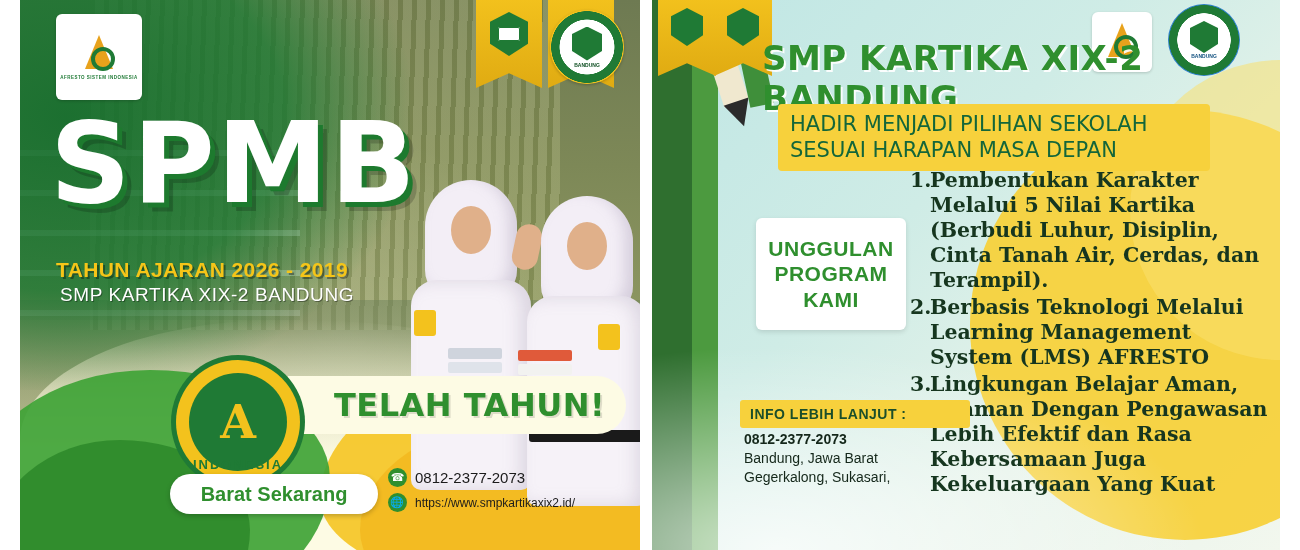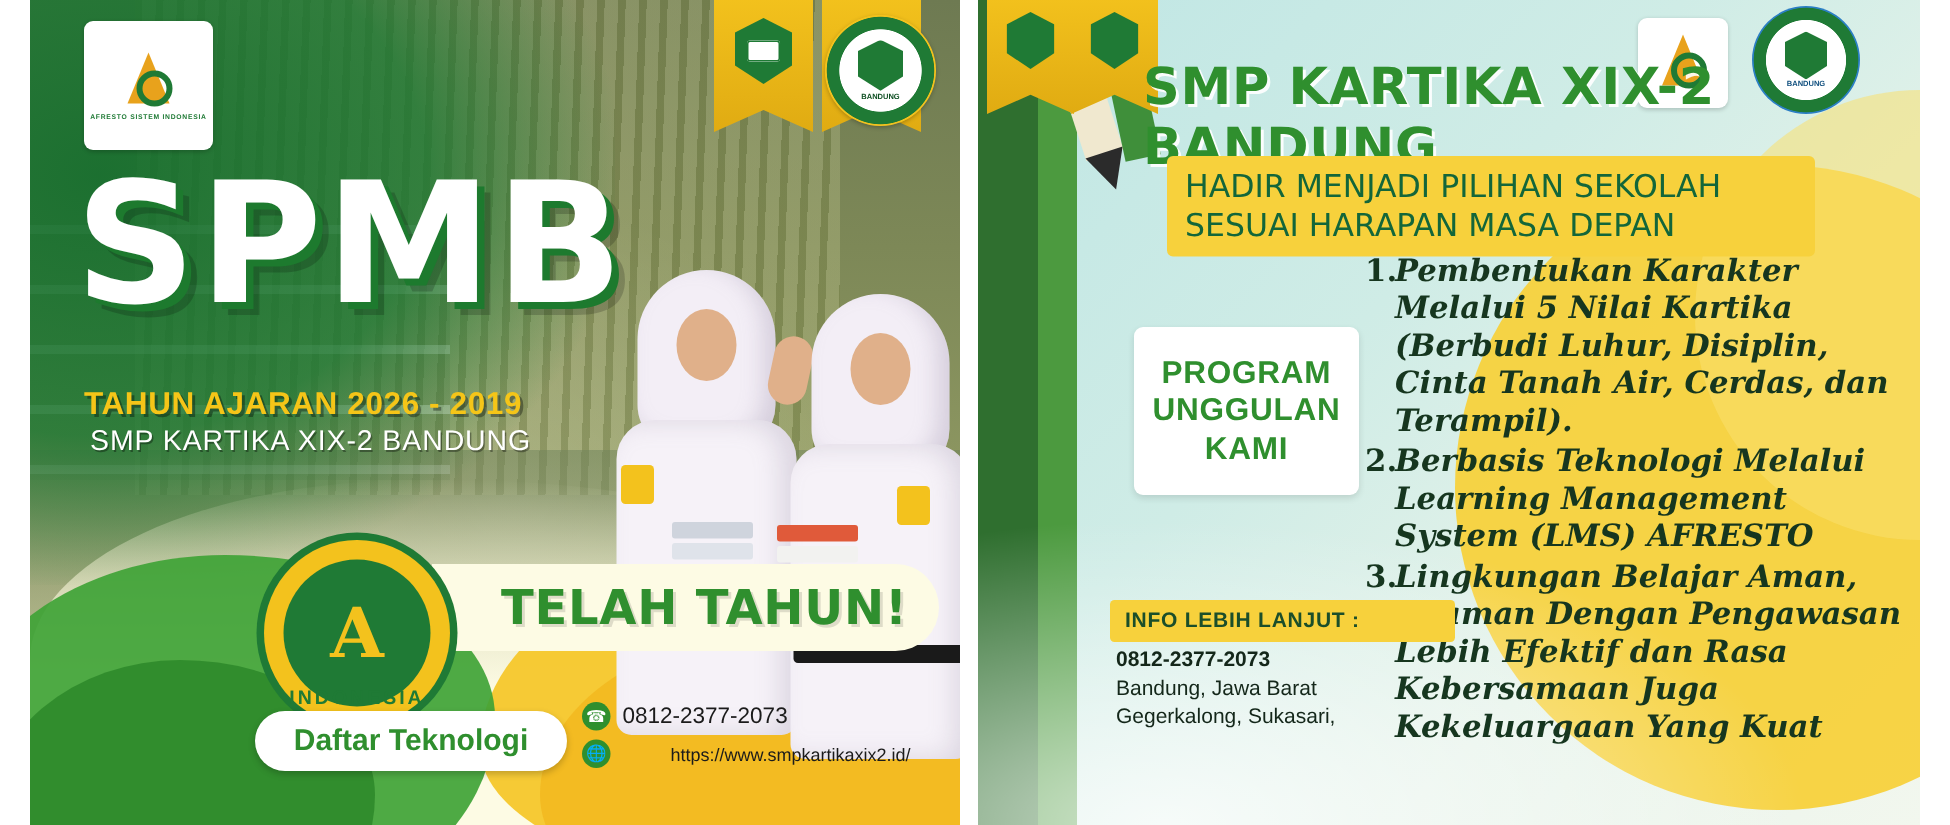--- a/index.html
+++ b/index.html
@@ -109,21 +109,21 @@
     text-shadow:2px 2px 0 rgba(0,0,0,.12);font-family:"DejaVu Sans",sans-serif;}
 
   .lp-daftar{position:absolute;left:150px;top:474px;width:208px;height:40px;background:#ffffff;
     border-radius:20px;display:flex;align-items:center;justify-content:center;box-shadow:0 2px 5px rgba(0,0,0,.22);}
   .lp-daftar span{font-size:20px;font-weight:bold;color:#2f8f2e;}
 
   .lp-contact{position:absolute;left:368px;top:468px;color:#1b1b1b;font-size:15px;}
   .lp-contact .row{display:flex;align-items:center;gap:8px;margin-bottom:6px;}
   .ic-circle{width:19px;height:19px;border-radius:50%;background:#2f8f2e;display:flex;align-items:center;
     justify-content:center;color:#fff;font-size:11px;flex:0 0 auto;}
-  .lp-contact .web{font-size:12px;margin-left:32px;}
+  .lp-contact .web{font-size:12px;}
 
   
   #right-poster{position:absolute;left:652px;top:0;width:628px;height:550px;overflow:hidden;
     background:linear-gradient(135deg,#bfe6e4 0%,#cfece6 40%,#e6f3ea 70%,#f2f7ee 100%);}
   .rp-greenbar{position:absolute;left:0;top:0;width:40px;height:550px;background:#2f6f2f;}
   .rp-greenbar2{position:absolute;left:40px;top:0;width:26px;height:550px;background:#4c9a3f;}
   .rp-cyanwave{position:absolute;left:0;bottom:0;width:628px;height:240px;
     background:radial-gradient(ellipse at 20% 100%, rgba(255,255,255,.75) 0%, rgba(255,255,255,0) 60%);}
   .rp-yellowcircle{position:absolute;right:-120px;top:110px;width:430px;height:430px;border-radius:50%;
     background:#f7d13c;opacity:.95;}
@@ -160,21 +160,21 @@
 
   .rp-progbox{position:absolute;left:104px;top:218px;width:150px;height:112px;background:#ffffff;
     border-radius:6px;display:flex;flex-direction:column;align-items:center;justify-content:center;
     box-shadow:0 2px 5px rgba(0,0,0,.12);}
   .rp-progbox div{font-size:21px;font-weight:bold;color:#2f8f2e;line-height:1.22;letter-spacing:.5px;}
 
   .rp-list{position:absolute;left:258px;top:168px;width:370px;color:#16361f;
     font-family:"DejaVu Serif",serif;}
   .rp-list .li{display:flex;font-size:20.5px;line-height:1.22;margin-bottom:2px;font-weight:bold;}
   .rp-list .num{width:20px;flex:0 0 20px;}
-  .rp-list .txt{flex:1;font-style:italic;}
+  .rp-list .txt{flex:1;}
 
   .rp-infobox{position:absolute;left:88px;top:400px;width:230px;background:#f7d13c;padding:5px 10px;
     box-sizing:border-box;border-radius:3px;}
   .rp-infobox span{font-size:14px;font-weight:bold;color:#1b4e2a;letter-spacing:.5px;}
   .rp-info-lines{position:absolute;left:92px;top:430px;width:250px;font-size:14px;color:#14271a;line-height:1.35;}
   .rp-info-lines .b{font-weight:bold;}
 </style>
 </head>
 <body>
 
@@ -251,21 +251,21 @@
 
     <div class="lp-akre">
       <div class="gear"></div>
       <div class="inner">
         <span class="aletter">A</span>
       </div>
       <div class="ring-txt">INDONESIA</div>
     </div>
 
     <div class="lp-daftar">
-      <span>Daftar Teknologi</span>
+      <span>Barat Sekarang</span>
     </div>
 
     <div class="lp-contact">
       <div class="row">
         <span class="ic-circle">☎</span>
         <span>0812-2377-2073</span>
       </div>
       <div class="row">
         <span class="ic-circle">🌐</span>
         <span class="web">https://www.smpkartikaxix2.id/</span>
@@ -304,22 +304,22 @@
     </div>
 
     <div class="rp-title">SMP KARTIKA XIX-2 BANDUNG</div>
 
     <div class="rp-tagbox">
       <div>HADIR MENJADI PILIHAN SEKOLAH</div>
       <div>SESUAI HARAPAN MASA DEPAN</div>
     </div>
 
     <div class="rp-progbox">
+      <div>UNGGULAN</div>
       <div>PROGRAM</div>
-      <div>UNGGULAN</div>
       <div>KAMI</div>
     </div>
 
     <div class="rp-list">
       <div class="li">
         <span class="num">1.</span>
         <span class="txt">Pembentukan Karakter Melalui 5 Nilai Kartika (Berbudi Luhur, Disiplin, Cinta Tanah Air, Cerdas, dan Terampil).</span>
       </div>
       <div class="li">
         <span class="num">2.</span>

